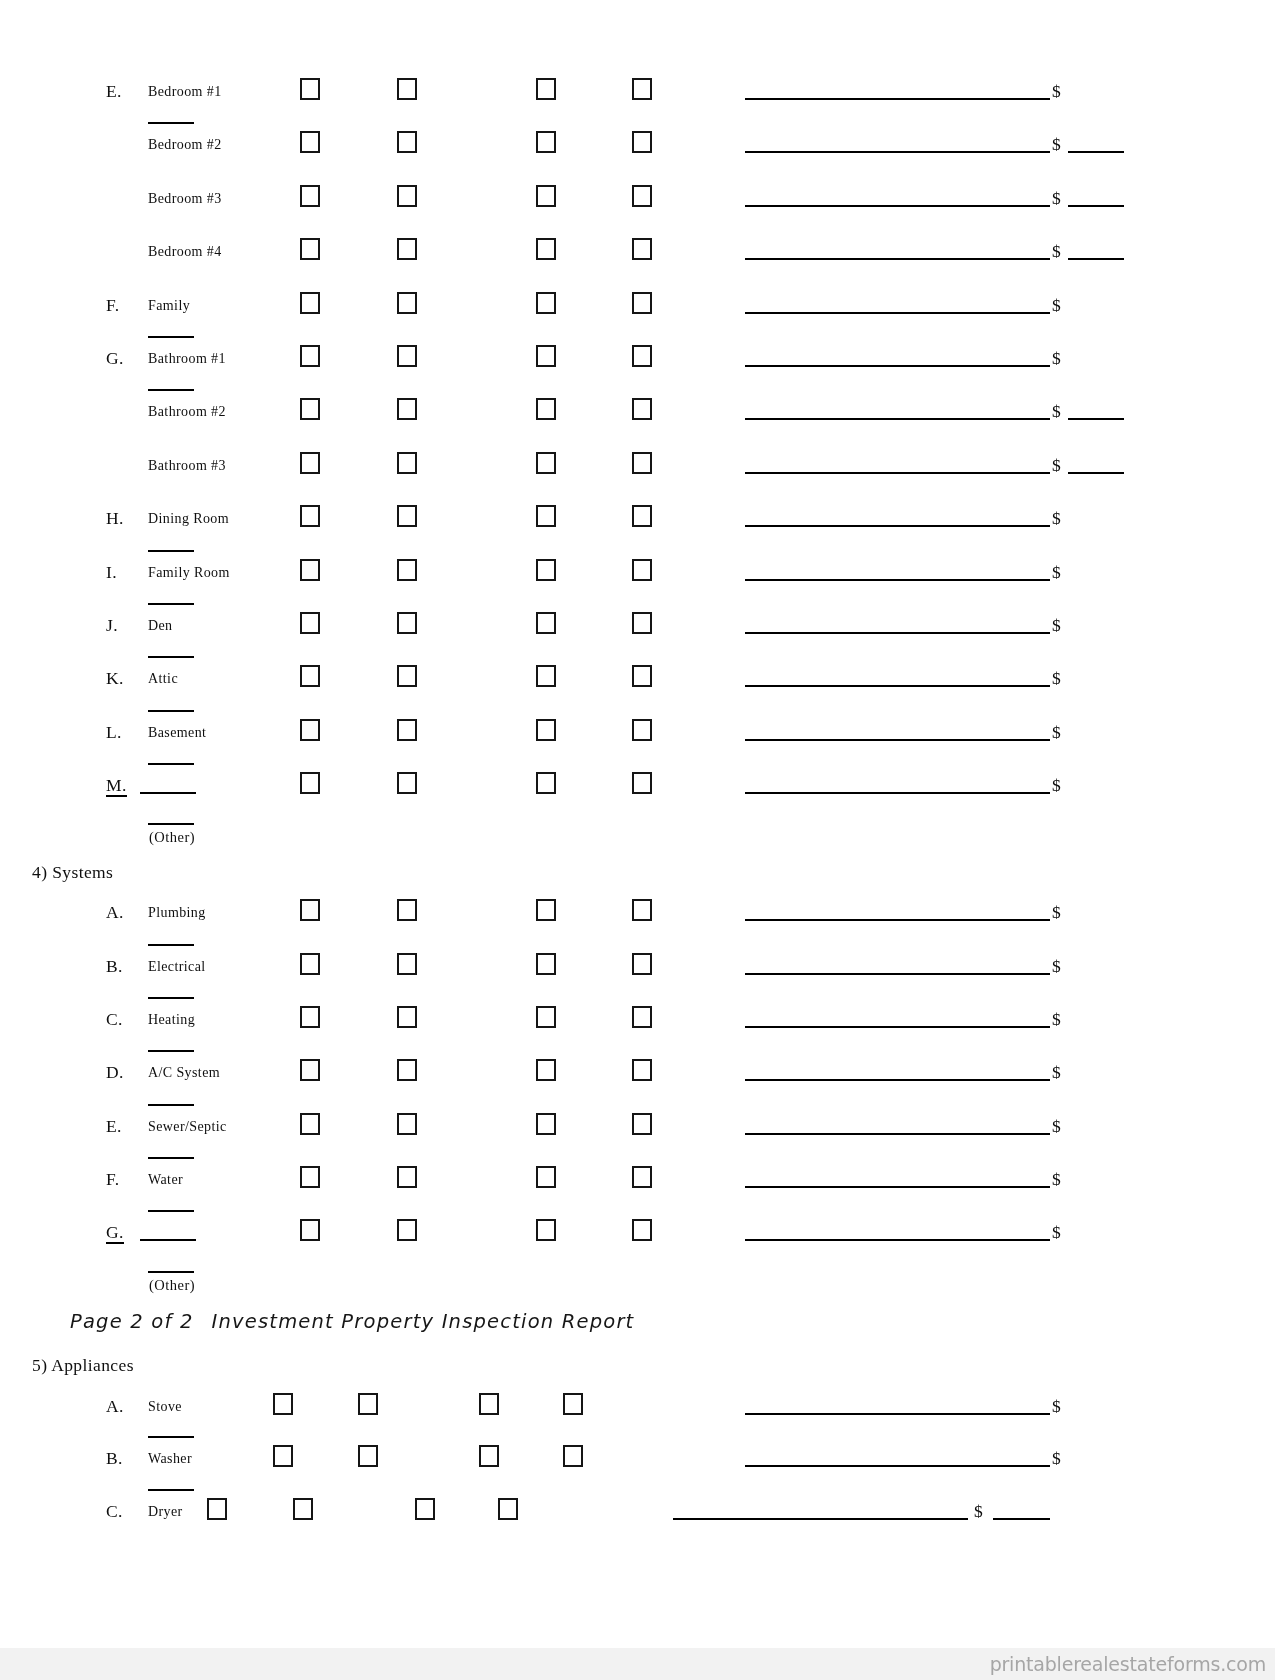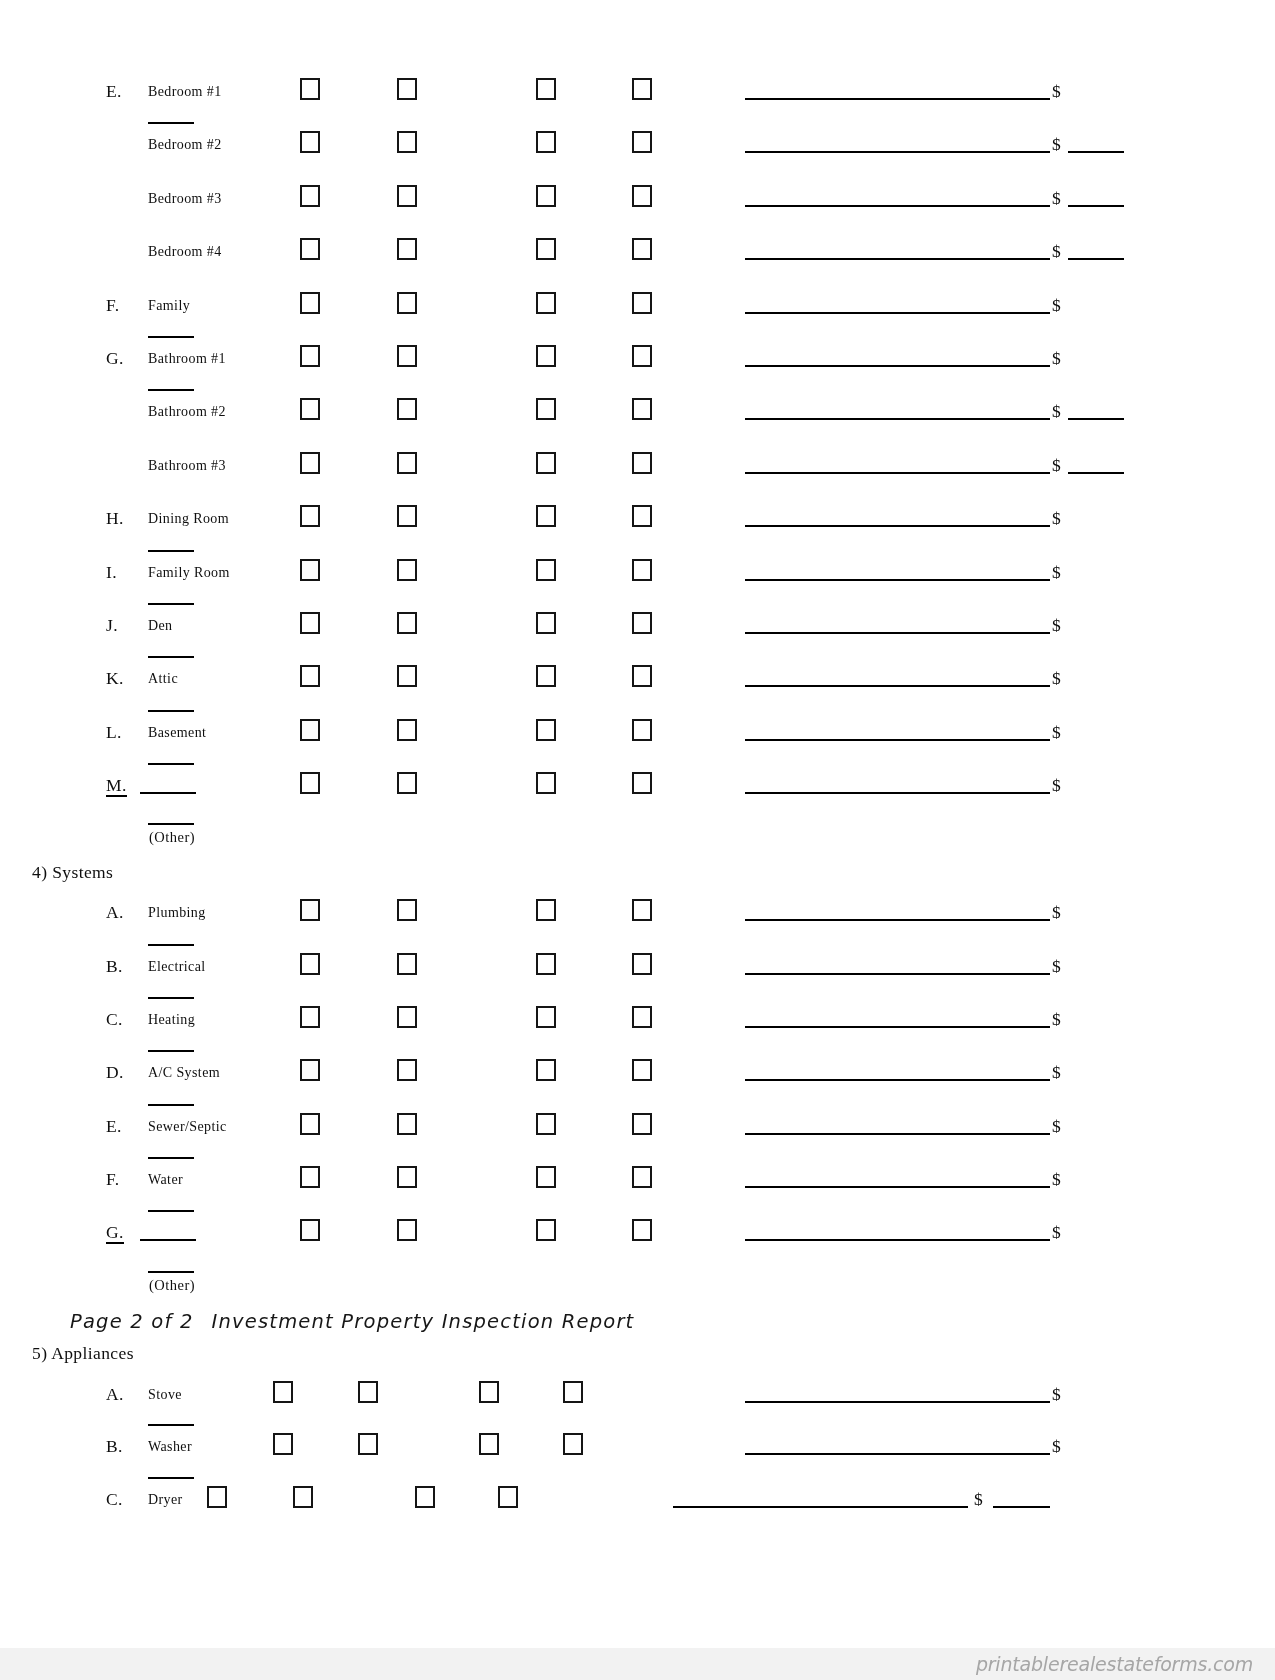--- a/index.html
+++ b/index.html
@@ -48,38 +48,38 @@
   .v-c .tail-line{left:993px;width:57px;}
   
   .other-note{position:relative;width:100%;height:48px;text-decoration:underline;}
   .other-note .rule{position:absolute;left:148px;top:14px;width:46px;border-top:2.3px solid #000;}
   .other-note .caption{position:absolute;left:149px;top:20px;font-size:14.5px;letter-spacing:.5px;}
   
   .section-heading{
     position:relative;height:22px;margin-top:4px;padding-left:32px;
     font-size:17.5px;line-height:22px;letter-spacing:.4px;
   }
-  .section-heading.appliances{margin-top:4px;height:24px;line-height:24px;}
+  .section-heading.appliances{margin-top:16px;height:24px;line-height:24px;}
   
   .title-row{
     position:relative;height:30px;margin-top:2px;padding-left:70px;
     font-family:"DejaVu Sans","Liberation Sans",sans-serif;
     font-style:italic;font-size:19.5px;line-height:30px;letter-spacing:1.2px;
     color:#171717;white-space:nowrap;
   }
   .title-row .report{margin-left:18px;}
   
   .footer-bar{
     position:absolute;left:0;bottom:0;width:100%;height:32px;
     background:#f2f2f2;
     font-family:"DejaVu Sans","Liberation Sans",sans-serif;
     font-size:19px;line-height:32px;color:#a6a6a6;
     text-align:right;letter-spacing:-0.2px;
   }
-  .footer-bar span{padding-right:22px;font-style:italic;}
+  .footer-bar span{padding-right:9px;}
 </style>
 </head>
 <body>
 
 <div class="page">
   <div id="form-main">
     <div id="section-main">
         <div class="row sec-rooms v-a">
           <span class="letter">E.</span>
           <span class="label">Bedroom #1</span>

